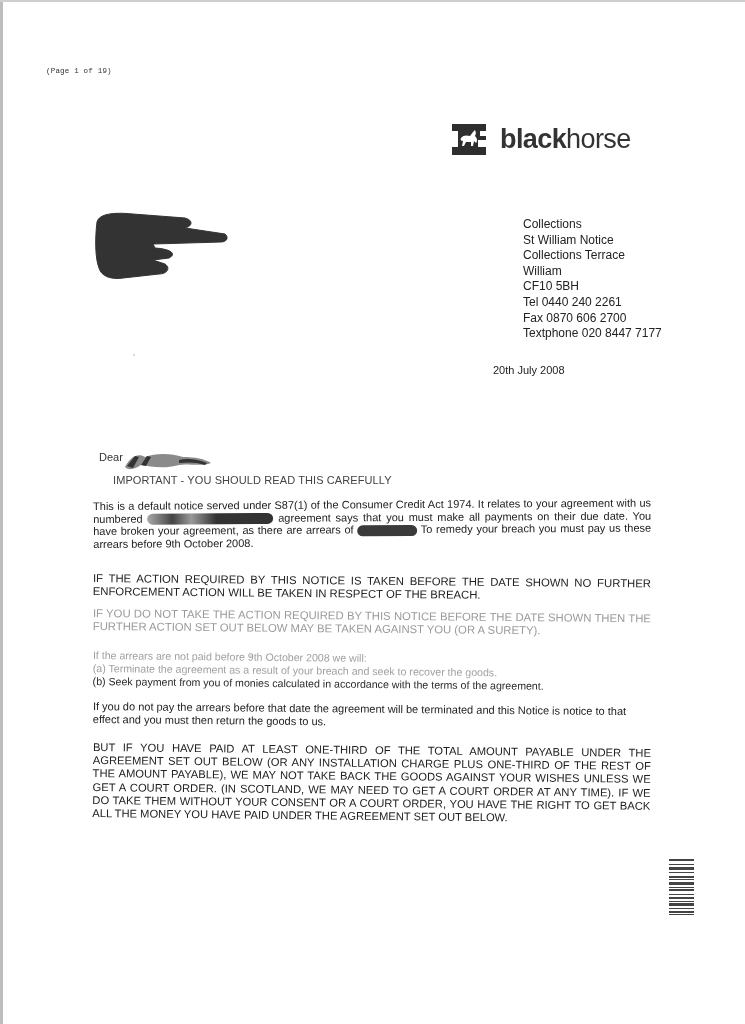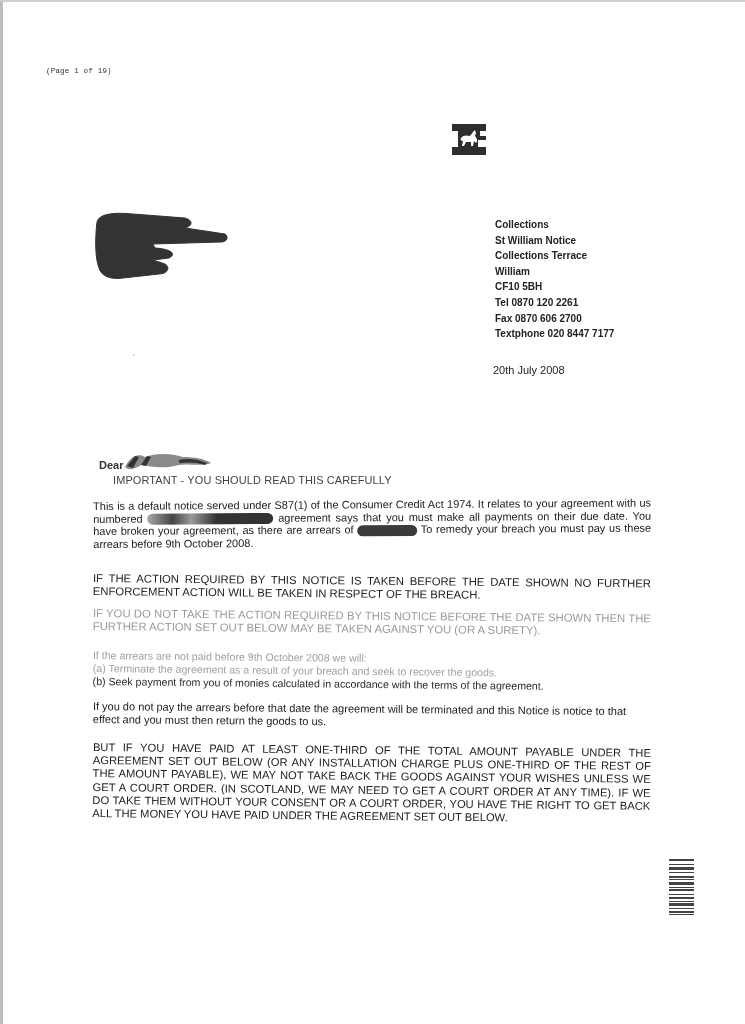--- a/index.html
+++ b/index.html
@@ -23,28 +23,28 @@
   .logo-mark svg { position: absolute; left: 0; top: 0; }
   .logo-text {
     margin-left: 14px; font-size: 27px; color: #333; letter-spacing: -0.6px;
     font-family: "Liberation Sans", sans-serif;
   }
   .logo-text b { font-weight: bold; }
   .logo-text span { font-weight: normal; }
 
   .redact-address { position: absolute; left: 93px; top: 208px; }
   .address {
-    position: absolute; left: 495px; top: 217px;
-    font-size: 10px; line-height: 15.6px; color: #222; font-weight: bold;
+    position: absolute; left: 523px; top: 217px;
+    font-size: 12px; line-height: 15.6px; color: #222;
   }
   .address div { white-space: nowrap; }
   .date { position: absolute; left: 493px; top: 364px; font-size: 11px; color: #222; }
 
   .body-text { position: absolute; left: 93px; width: 558px; font-size: 11px; color: #222; }
-  .salutation { position: absolute; left: 99px; top: 451px; font-size: 11px; color: #333; display: flex; align-items: flex-end; font-weight: bold; }
+  .salutation { position: absolute; left: 99px; top: 451px; font-size: 11px; color: #333; display: flex; align-items: flex-start; }
   .important { position: absolute; left: 113px; top: 474px; font-size: 11px; color: #444; letter-spacing: 0.1px; }
 
   .p1 { top: 500px; line-height: 12.6px; text-align: justify; transform: rotate(-0.35deg); transform-origin: left top; }
   .redact-inline { display: inline-block; vertical-align: middle; height: 11px; border-radius: 6px; background: #3a3a3a; }
   .p2 { top: 572px; line-height: 13px; font-size: 11.3px; text-align: justify; transform: rotate(0.55deg); transform-origin: left top; }
   .p3 { top: 607px; line-height: 13px; font-size: 11.3px; color: #9a9a9a; text-align: justify; transform: rotate(0.55deg); transform-origin: left top; }
   .p4 { top: 649px; line-height: 12.8px; font-size: 10.6px; color: #a0a0a0; transform: rotate(0.6deg); transform-origin: left top; }
   .p4 .dark { color: #2a2a2a; }
   .p5 { top: 700px; line-height: 12.6px; font-size: 11px; transform: rotate(0.55deg); transform-origin: left top; }
   .p6 { top: 741px; line-height: 13.2px; font-size: 11.2px; text-align: justify; text-align-last: left; transform: rotate(0.6deg); transform-origin: left top; }
@@ -65,37 +65,38 @@
   <div class="logo-mark">
     <svg width="34" height="31" viewBox="0 0 34 31">
       <rect x="0" y="0" width="34" height="31" fill="#2e2e2e"></rect>
       <path d="M0 5 L8 5 L8 22 L0 22 Z" fill="#fff" opacity="0"></path>
       <path d="M0 7 L6 7 L6 23 L0 23 Z" fill="#ffffff"></path>
       <path d="M28 7 L34 7 L34 12 L28 12 Z" fill="#ffffff"></path>
       <path d="M26 16 L34 16 L34 23 L26 23 Z" fill="#ffffff"></path>
       <path d="M9 14 C11 11 15 11 18 12 L21 8 L23 6 L24 9 L23 12 C25 14 26 17 24 19 L22 17 L21 22 L19 22 L19 18 L14 18 L12 22 L10 22 L11 17 C9 17 8 16 9 14 Z" fill="#ffffff"></path>
     </svg>
   </div>
+  <div class="logo-text"><b>black</b><span>horse</span></div>
 </div>
 
 <div class="redact-address">
   <svg width="135" height="75" viewBox="0 0 135 75">
     <g fill="#333" stroke="#333" stroke-linejoin="round">
       <path d="M4 14 C6 6 20 4 40 6 L92 10 C100 12 100 18 92 20 L132 26 C136 29 134 34 128 34 L60 36 L62 40 C78 41 84 46 76 50 L60 52 L72 56 C78 60 74 66 66 66 L30 70 C18 72 8 68 6 60 C2 50 2 30 4 14 Z"></path>
     </g>
   </svg>
 </div>
 
 <div class="address">
   <div>Collections</div>
   <div>St William Notice</div>
   <div>Collections Terrace</div>
   <div>William</div>
   <div>CF10 5BH</div>
-  <div>Tel 0870 120 2261</div>
+  <div>Tel 0440 240 2261</div>
   <div>Fax 0870 606 2700</div>
   <div>Textphone 020 8447 7177</div>
 </div>
 
 <div class="date">20th July 2008</div>
 
 <div class="salutation">
   <span>Dear</span>
   <svg width="92" height="20" viewBox="0 0 92 20" style="margin-left:-2px">
     <path d="M4 16 C10 4 18 2 24 6 C34 2 50 2 62 6 C74 6 84 8 90 12 C80 16 66 12 58 14 C44 18 30 16 20 14 C14 18 8 20 4 16 Z" fill="#8a8a8a"></path>

